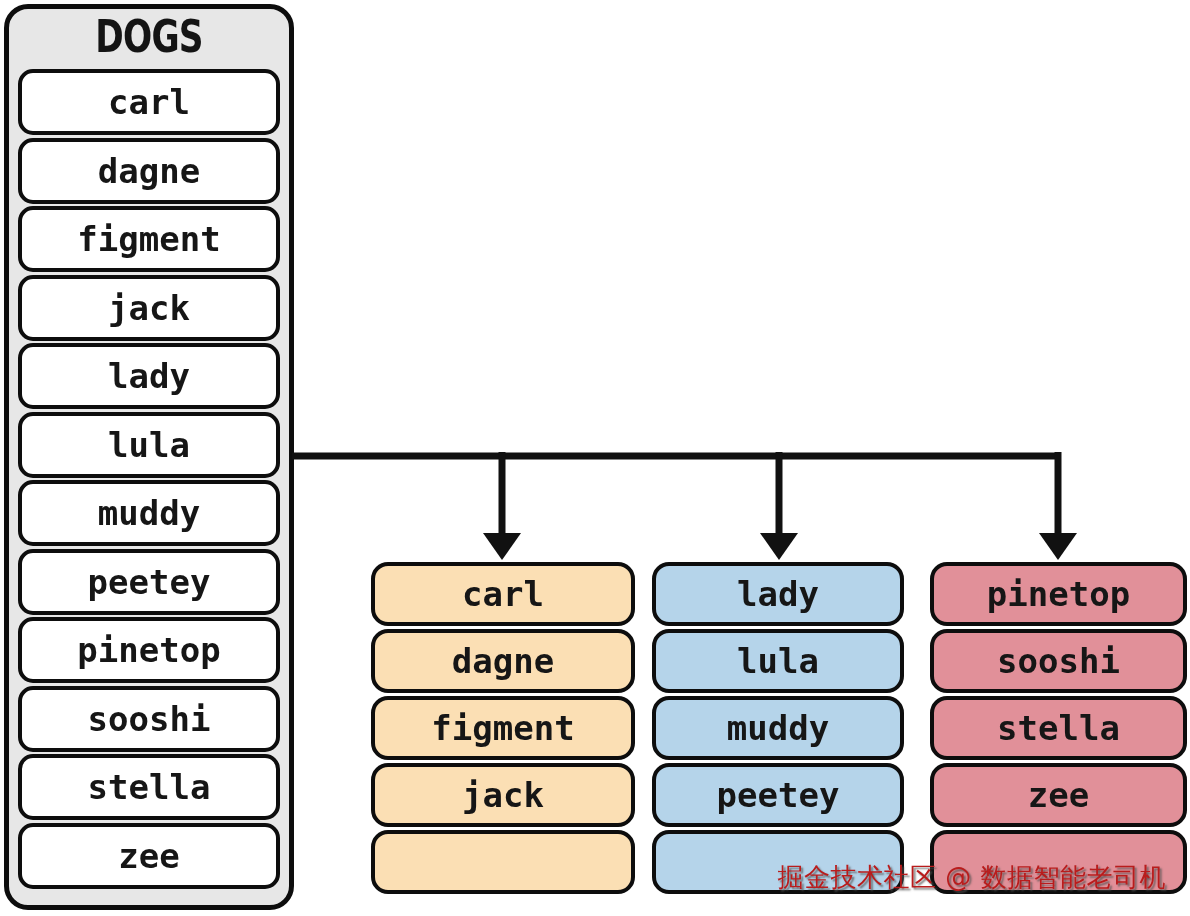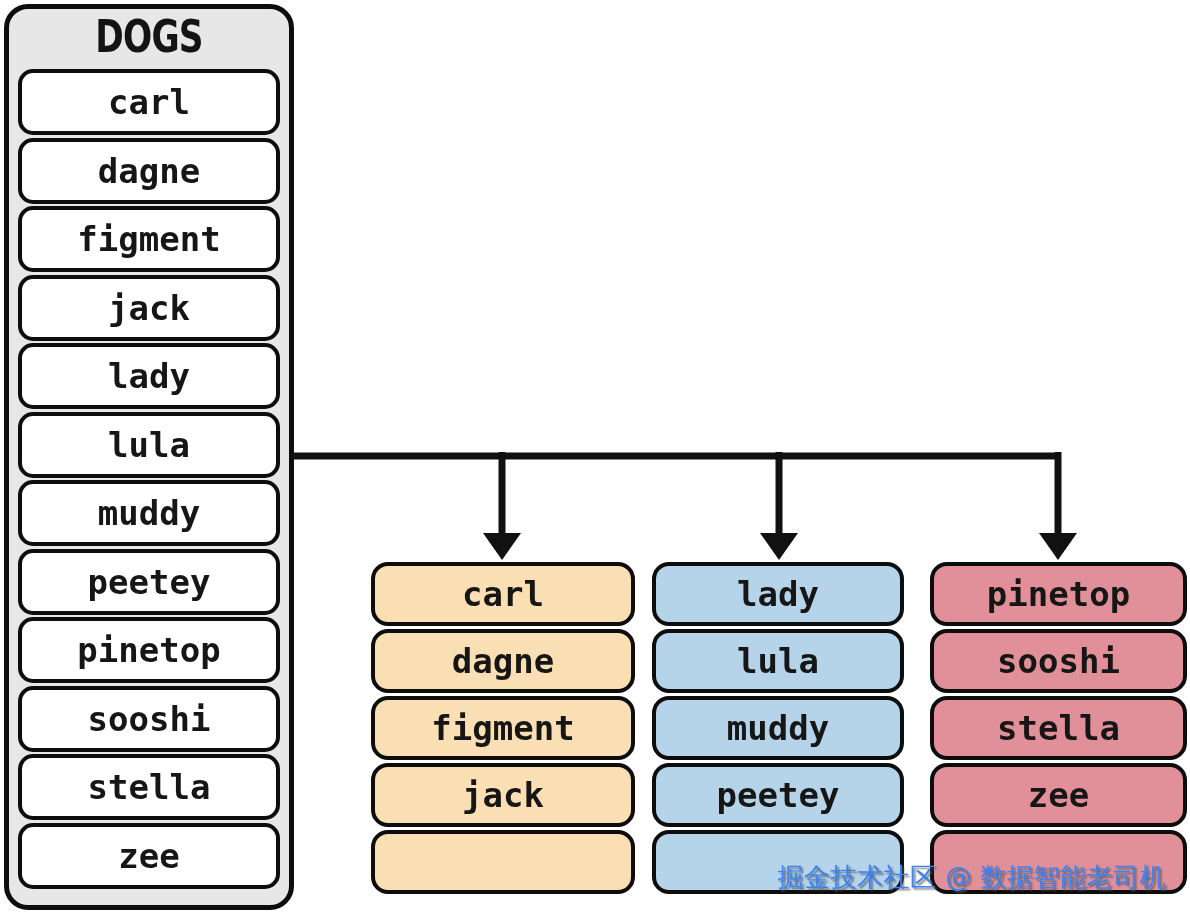--- a/index.html
+++ b/index.html
@@ -86,21 +86,21 @@
 
   
   .watermark {
     position: absolute;
     top: 860px;
     right: 24px;
     z-index: 5;
     font-family: "DejaVu Sans", "Liberation Sans", sans-serif;
     font-size: 26px;
     letter-spacing: 0.5px;
-    color: #3b82f6;
+    color: #b91c1c;
     text-shadow: 2px 2px 2px rgba(80,80,80,0.8);
     white-space: nowrap;
   }
 </style>
 </head>
 <body>
 
 <div class="dogs-panel">
   <div class="panel-title">DOGS</div>
   <div class="trow">carl</div>

